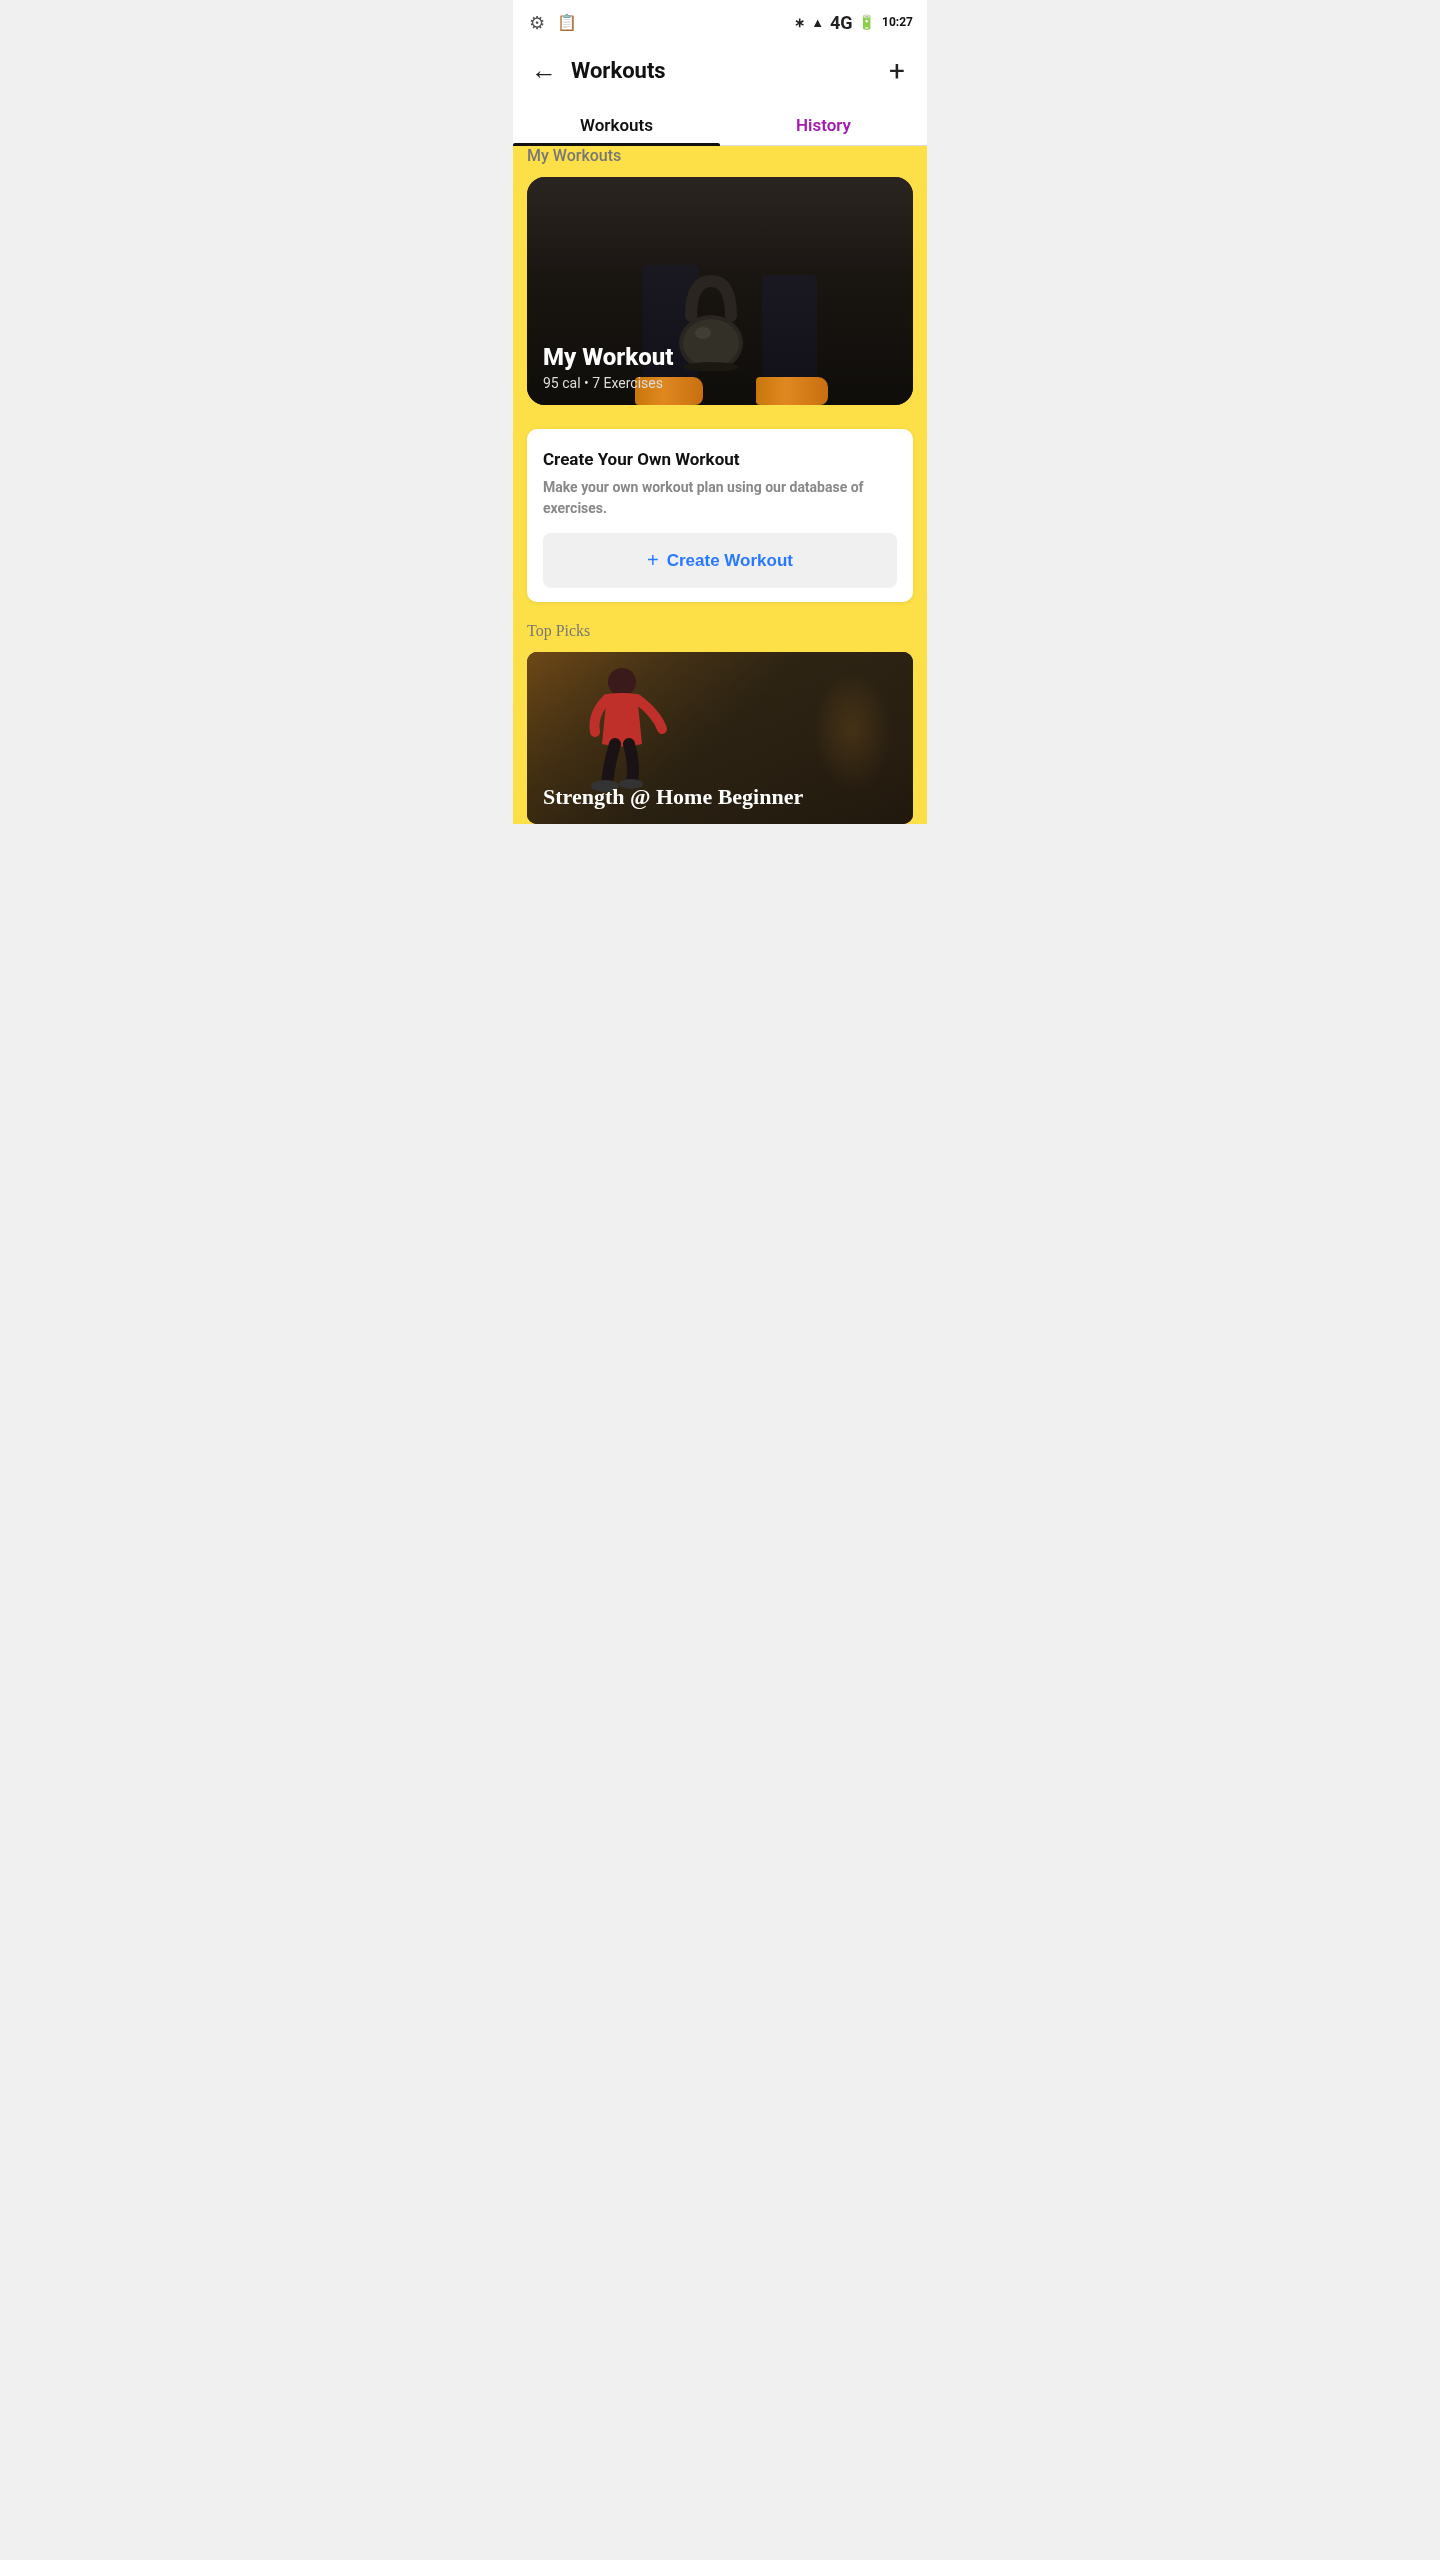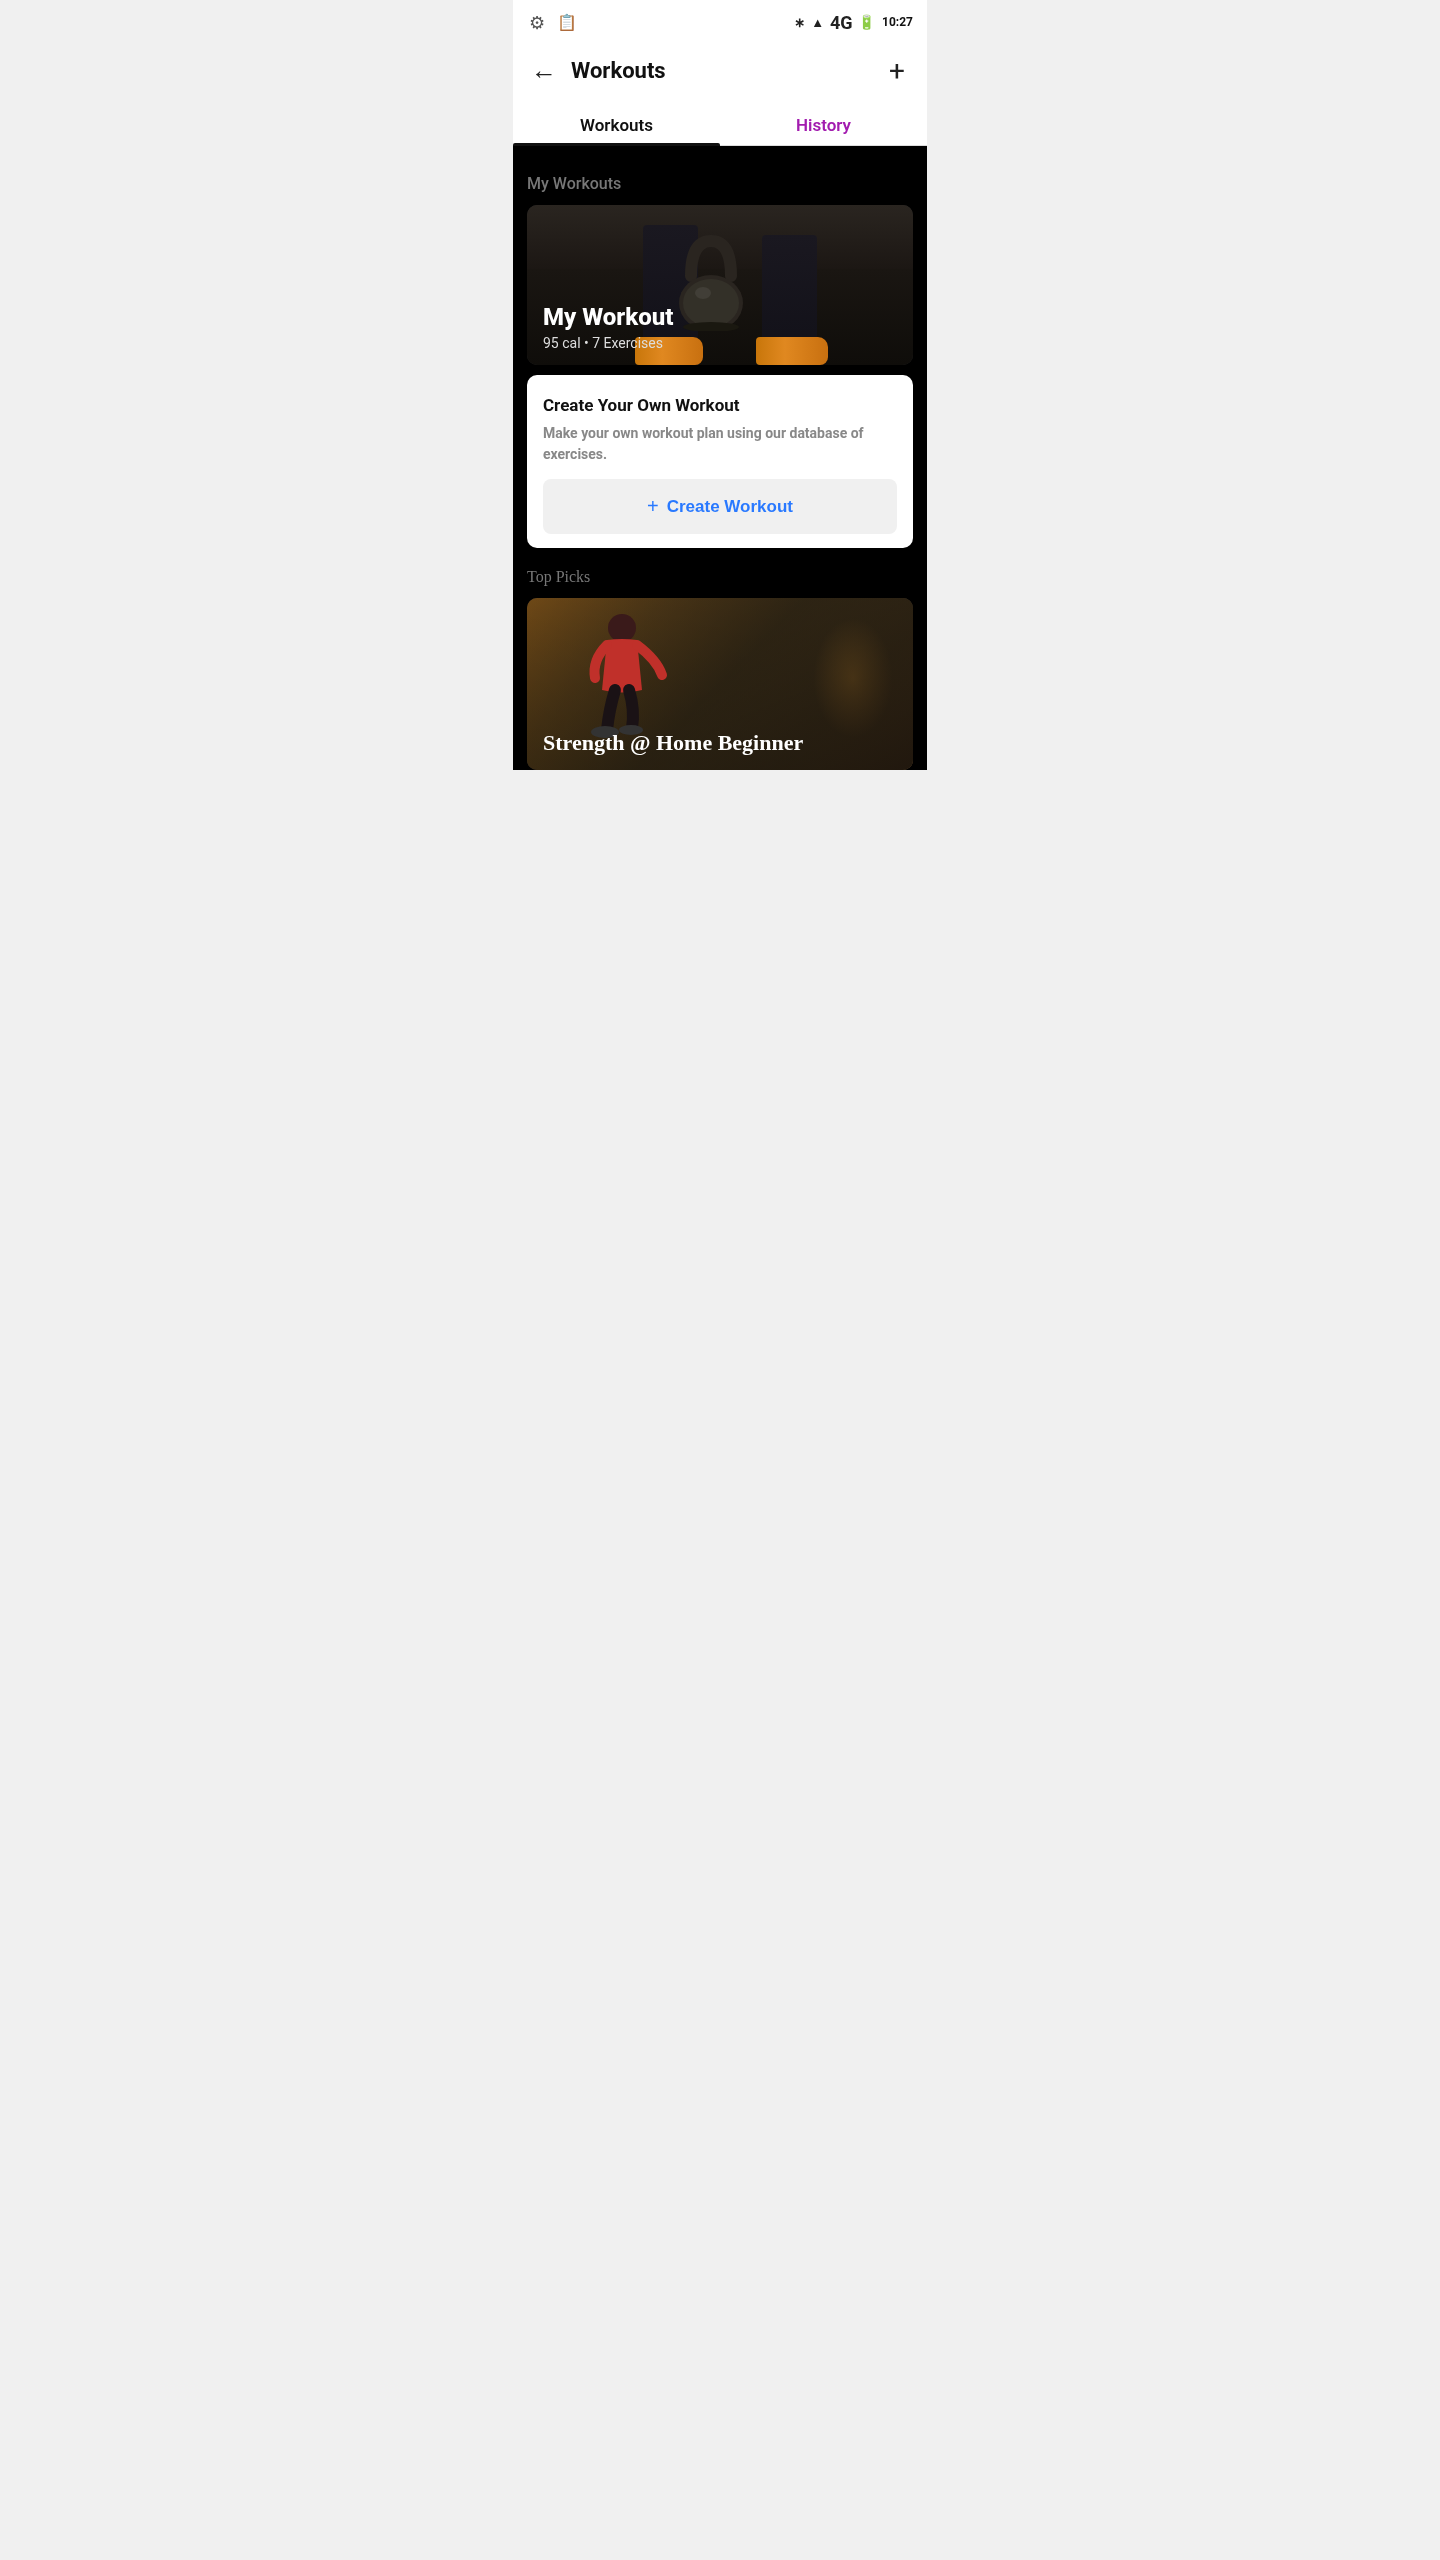--- a/index.html
+++ b/index.html
@@ -134,39 +134,39 @@
       bottom: -1px;
       left: 0;
       right: 0;
       height: 3px;
       background: #111;
       border-radius: 2px 2px 0 0;
     }
 
     
     .content {
-      background: #000000;
-      padding: 28px 14px 0;
+      background: #fde047;
+      padding: 0 14px 0;
     }
 
     .section-title {
       font-size: 16px;
       color: #777;
       font-weight: 500;
       margin-bottom: 12px;
     }
 
     
     .workout-card {
-      border-radius: 10px;
+      border-radius: 18px;
       overflow: hidden;
       background: #222;
-      margin-bottom: 10px;
+      margin-bottom: 24px;
       position: relative;
-      height: 160px;
+      height: 228px;
       cursor: pointer;
     }
 
     
     .gym-scene {
       position: absolute;
       top: 0; left: 0; right: 0; bottom: 0;
       overflow: hidden;
     }
 

